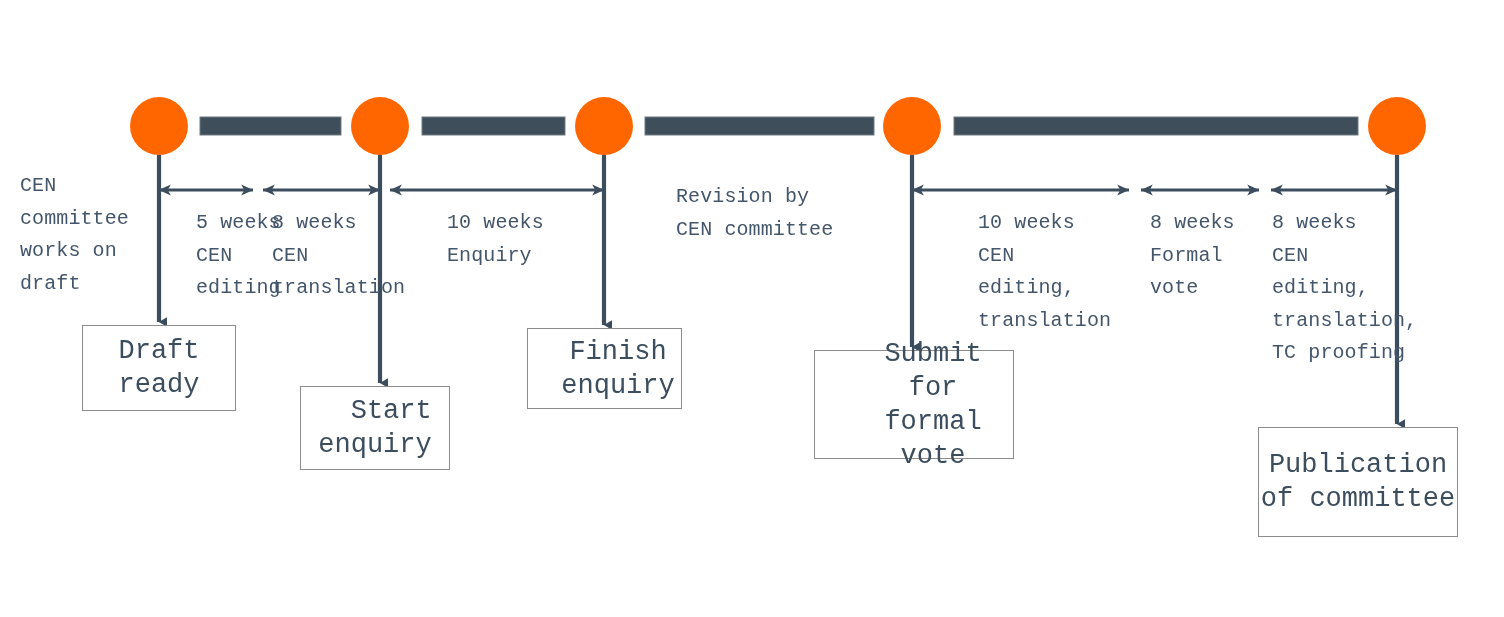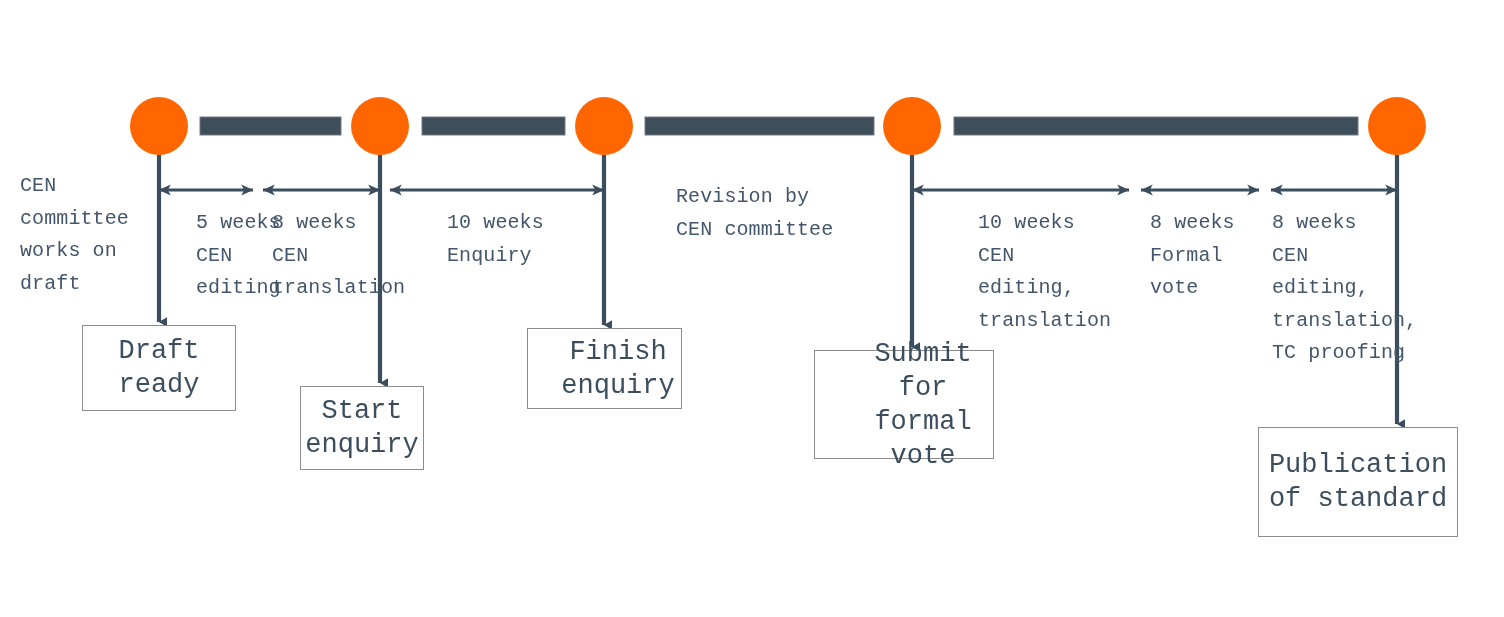--- a/index.html
+++ b/index.html
@@ -129,23 +129,23 @@
 vote</div>
       <div class="measure-label" style="left: 1272px; top: 207px;">8 weeks
 CEN
 editing,
 translation,
 TC proofing</div>
     </div>
   <div id="boxes-layer">
       <div class="event-box" style="left: 82px; top: 325px; width: 154px; height: 86px;">Draft
 ready</div>
-      <div class="event-box" style="left: 300px; top: 386px; width: 124px; height: 84px;">Start
+      <div class="event-box" style="left: 300px; top: 386px; width: 150px; height: 84px; text-align: right;">Start
 enquiry</div>
       <div class="event-box" style="left: 527px; top: 328px; width: 155px; height: 81px; padding-left: 27px;">Finish
 enquiry</div>
-      <div class="event-box" style="left: 814px; top: 350px; width: 180px; height: 109px; padding-left: 38px;">Submit for
+      <div class="event-box" style="left: 814px; top: 350px; width: 200px; height: 109px; padding-left: 38px;">Submit for
 formal vote</div>
       <div class="event-box" style="left: 1258px; top: 427px; width: 200px; height: 110px;">Publication
-of standard</div>
+of committee</div>
     </div>
 
 </div>
 
 </body></html>

